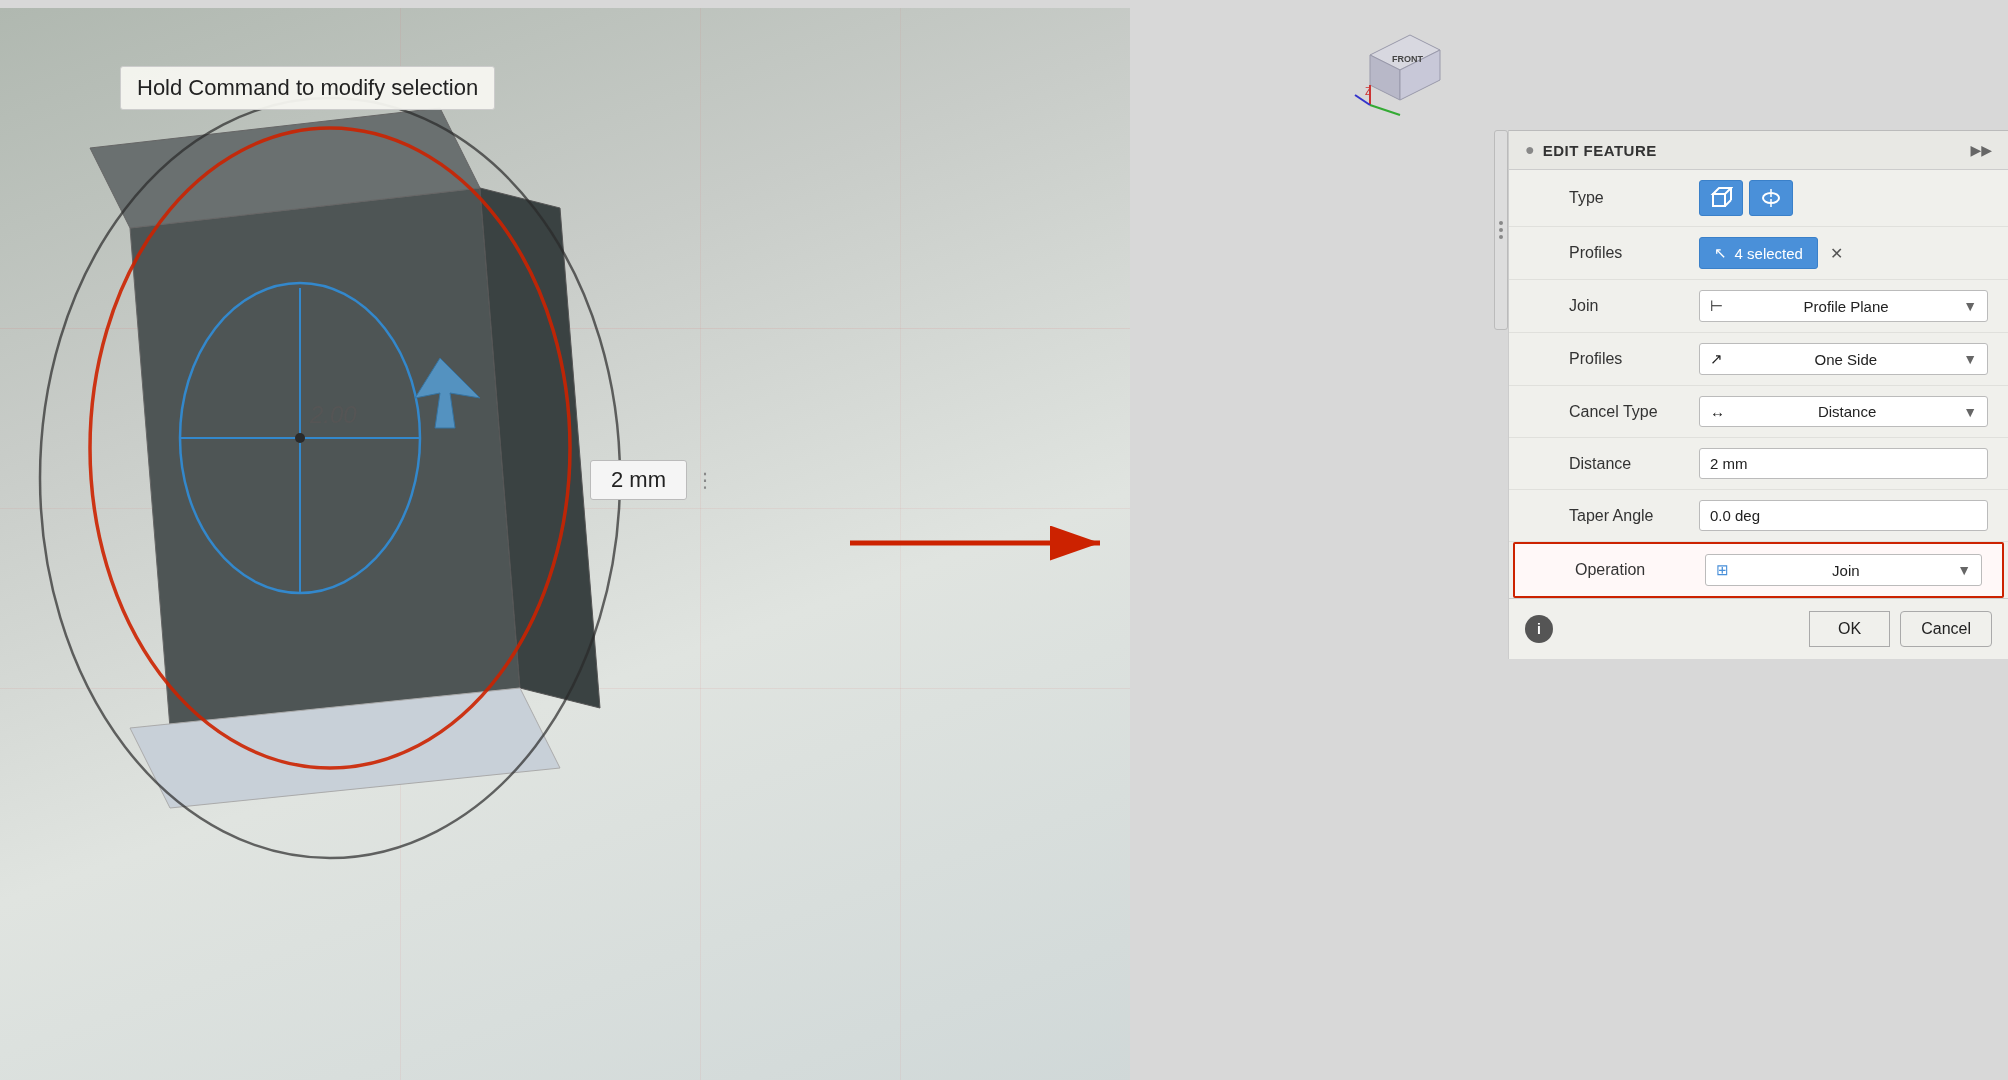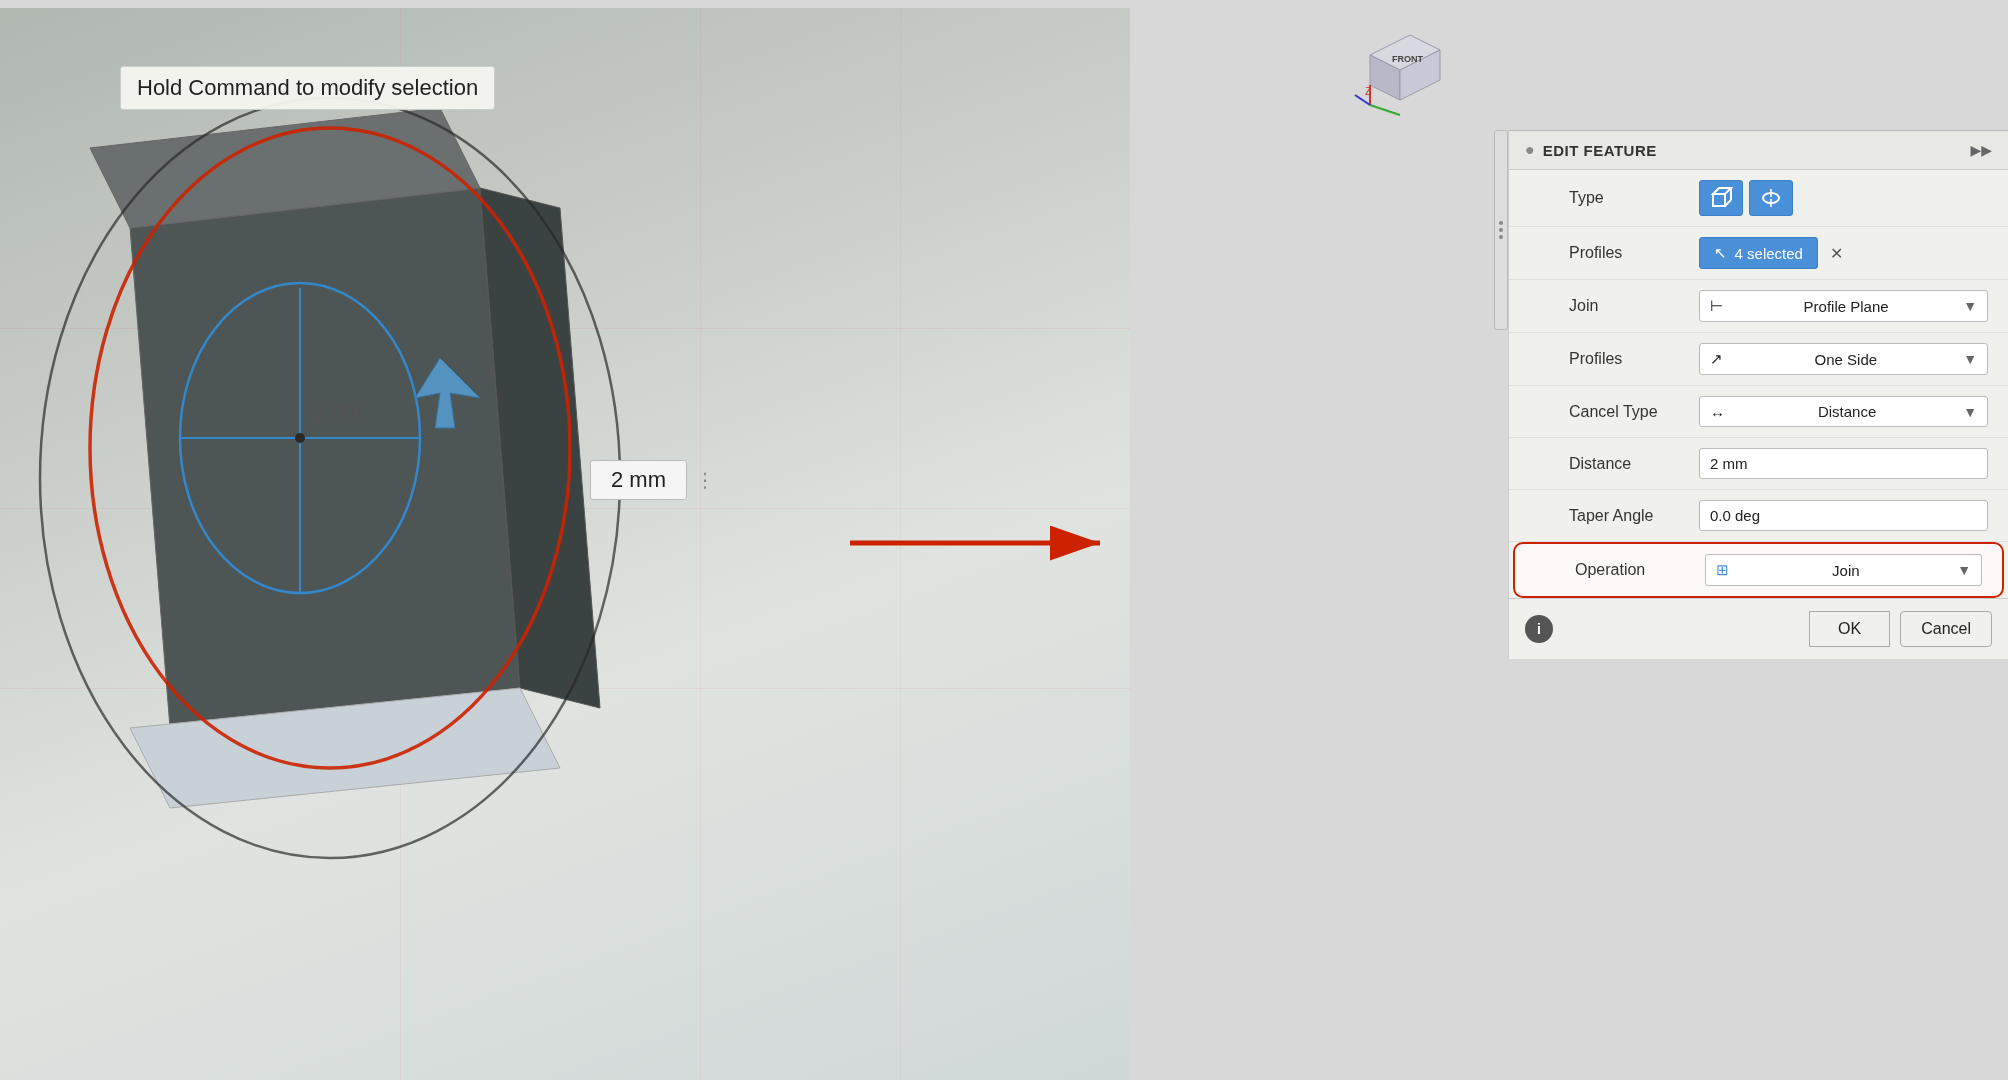--- a/index.html
+++ b/index.html
@@ -187,21 +187,21 @@
       padding: 6px 10px;
       font-size: 15px;
       color: #222;
     }
 
     
     .operation-row {
       border: 2px solid #cc2200;
       background: #fff8f8;
       margin: 0 4px;
-      border-radius: 10px;
+      border-radius: 2px;
     }
 
     
     .panel-footer {
       display: flex;
       align-items: center;
       padding: 12px 16px;
       gap: 10px;
       border-top: 1px solid #ccc;
       background: #f0f0ec;

